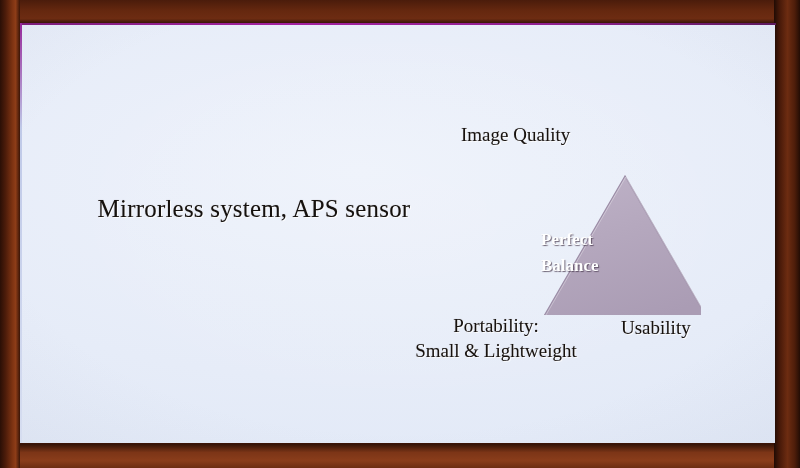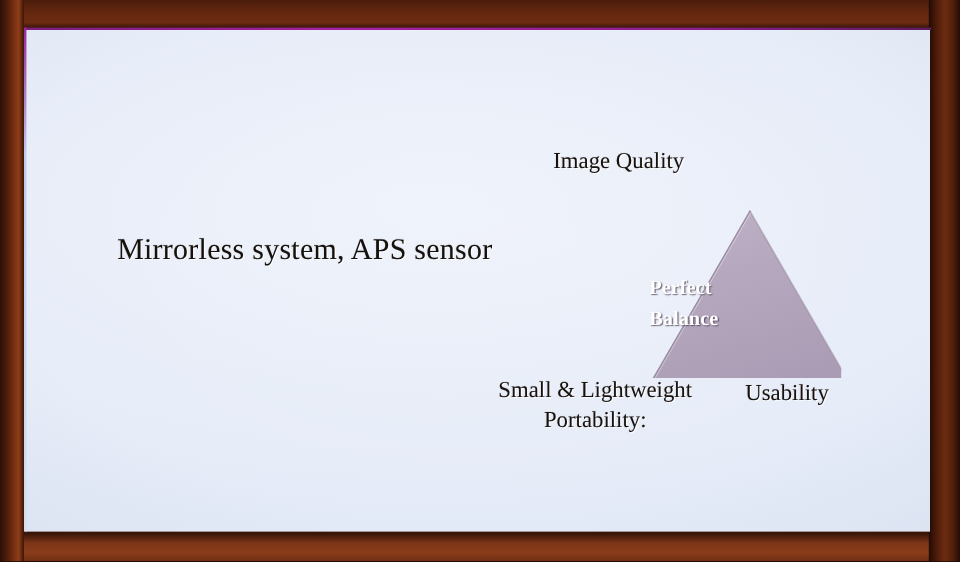--- a/index.html
+++ b/index.html
@@ -208,22 +208,22 @@
       <div class="tri-center-label">
         <span>Perfect</span>
         <span>Balance</span>
       </div>
 
       <div class="vertex-label label-top">Image Quality</div>
 
       <div class="vertex-label label-right">Usability</div>
 
       <div class="vertex-label label-left">
+        <span>Portability:</span>
         <span>Small &amp; Lightweight</span>
-        <span>Portability:</span>
       </div>
 
     </div>
   </div>
 
   <div class="screen-fringe-top"></div>
   <div class="screen-fringe-left"></div>
 
 </div>
 

